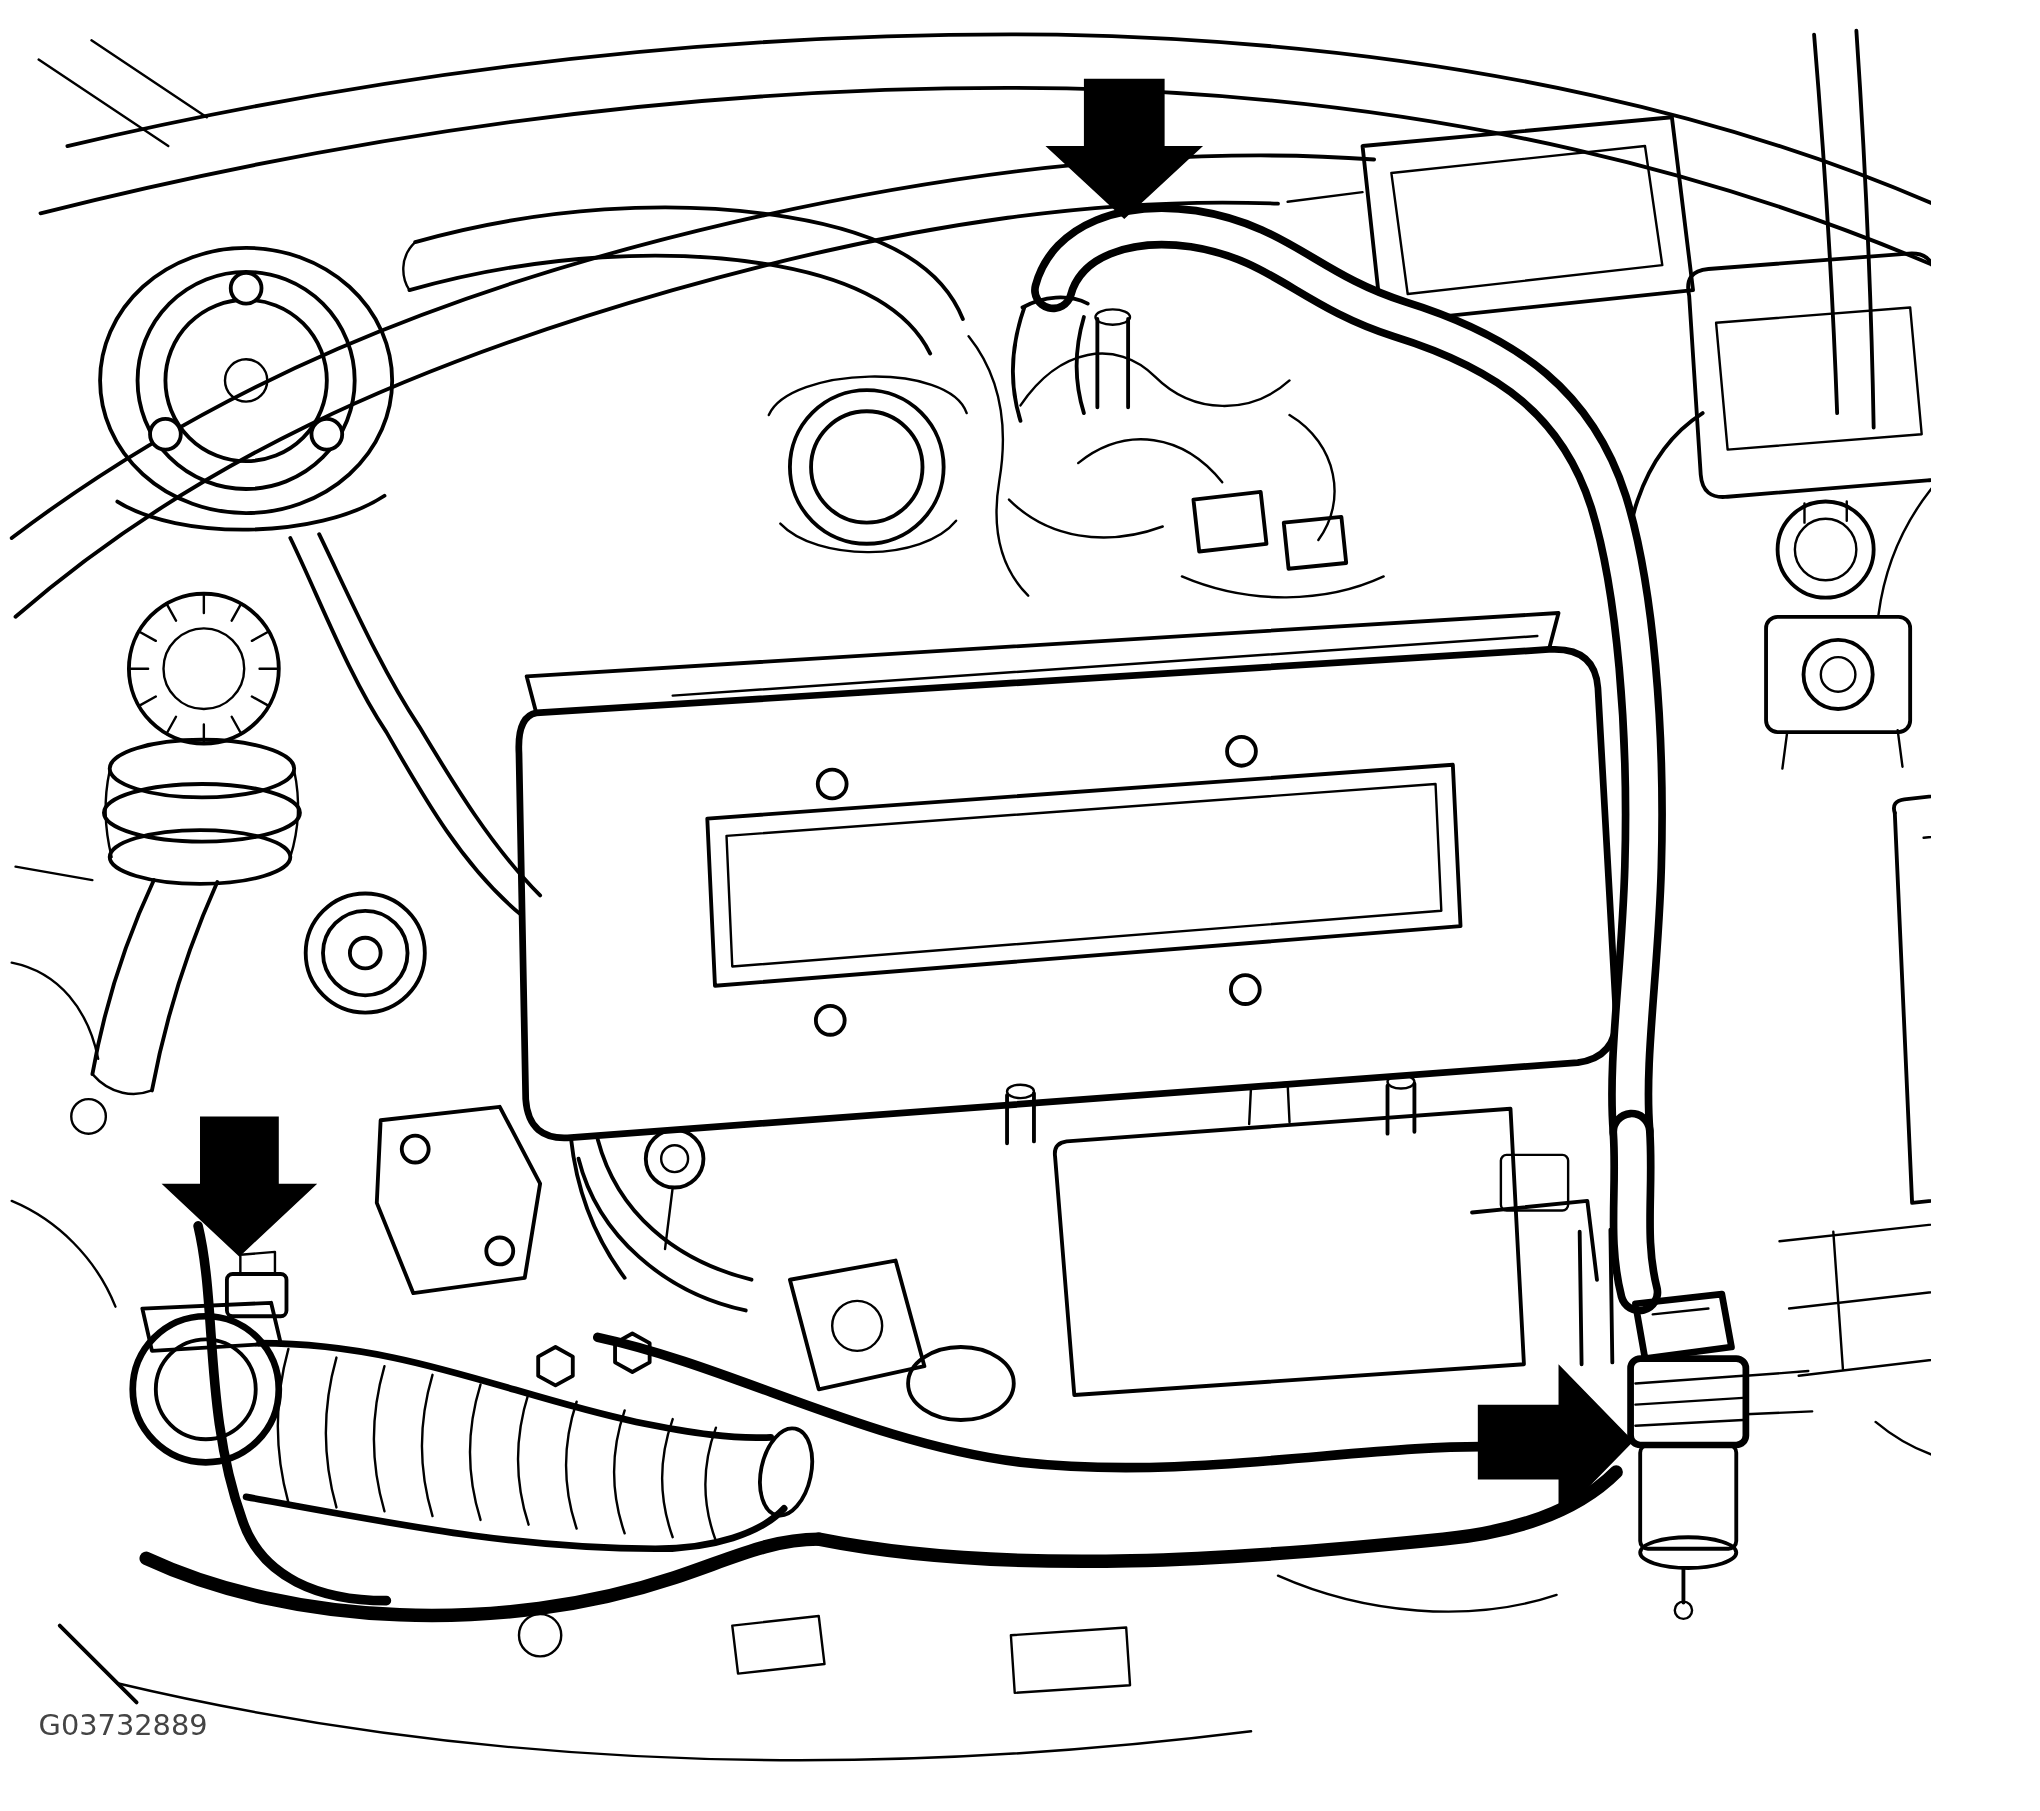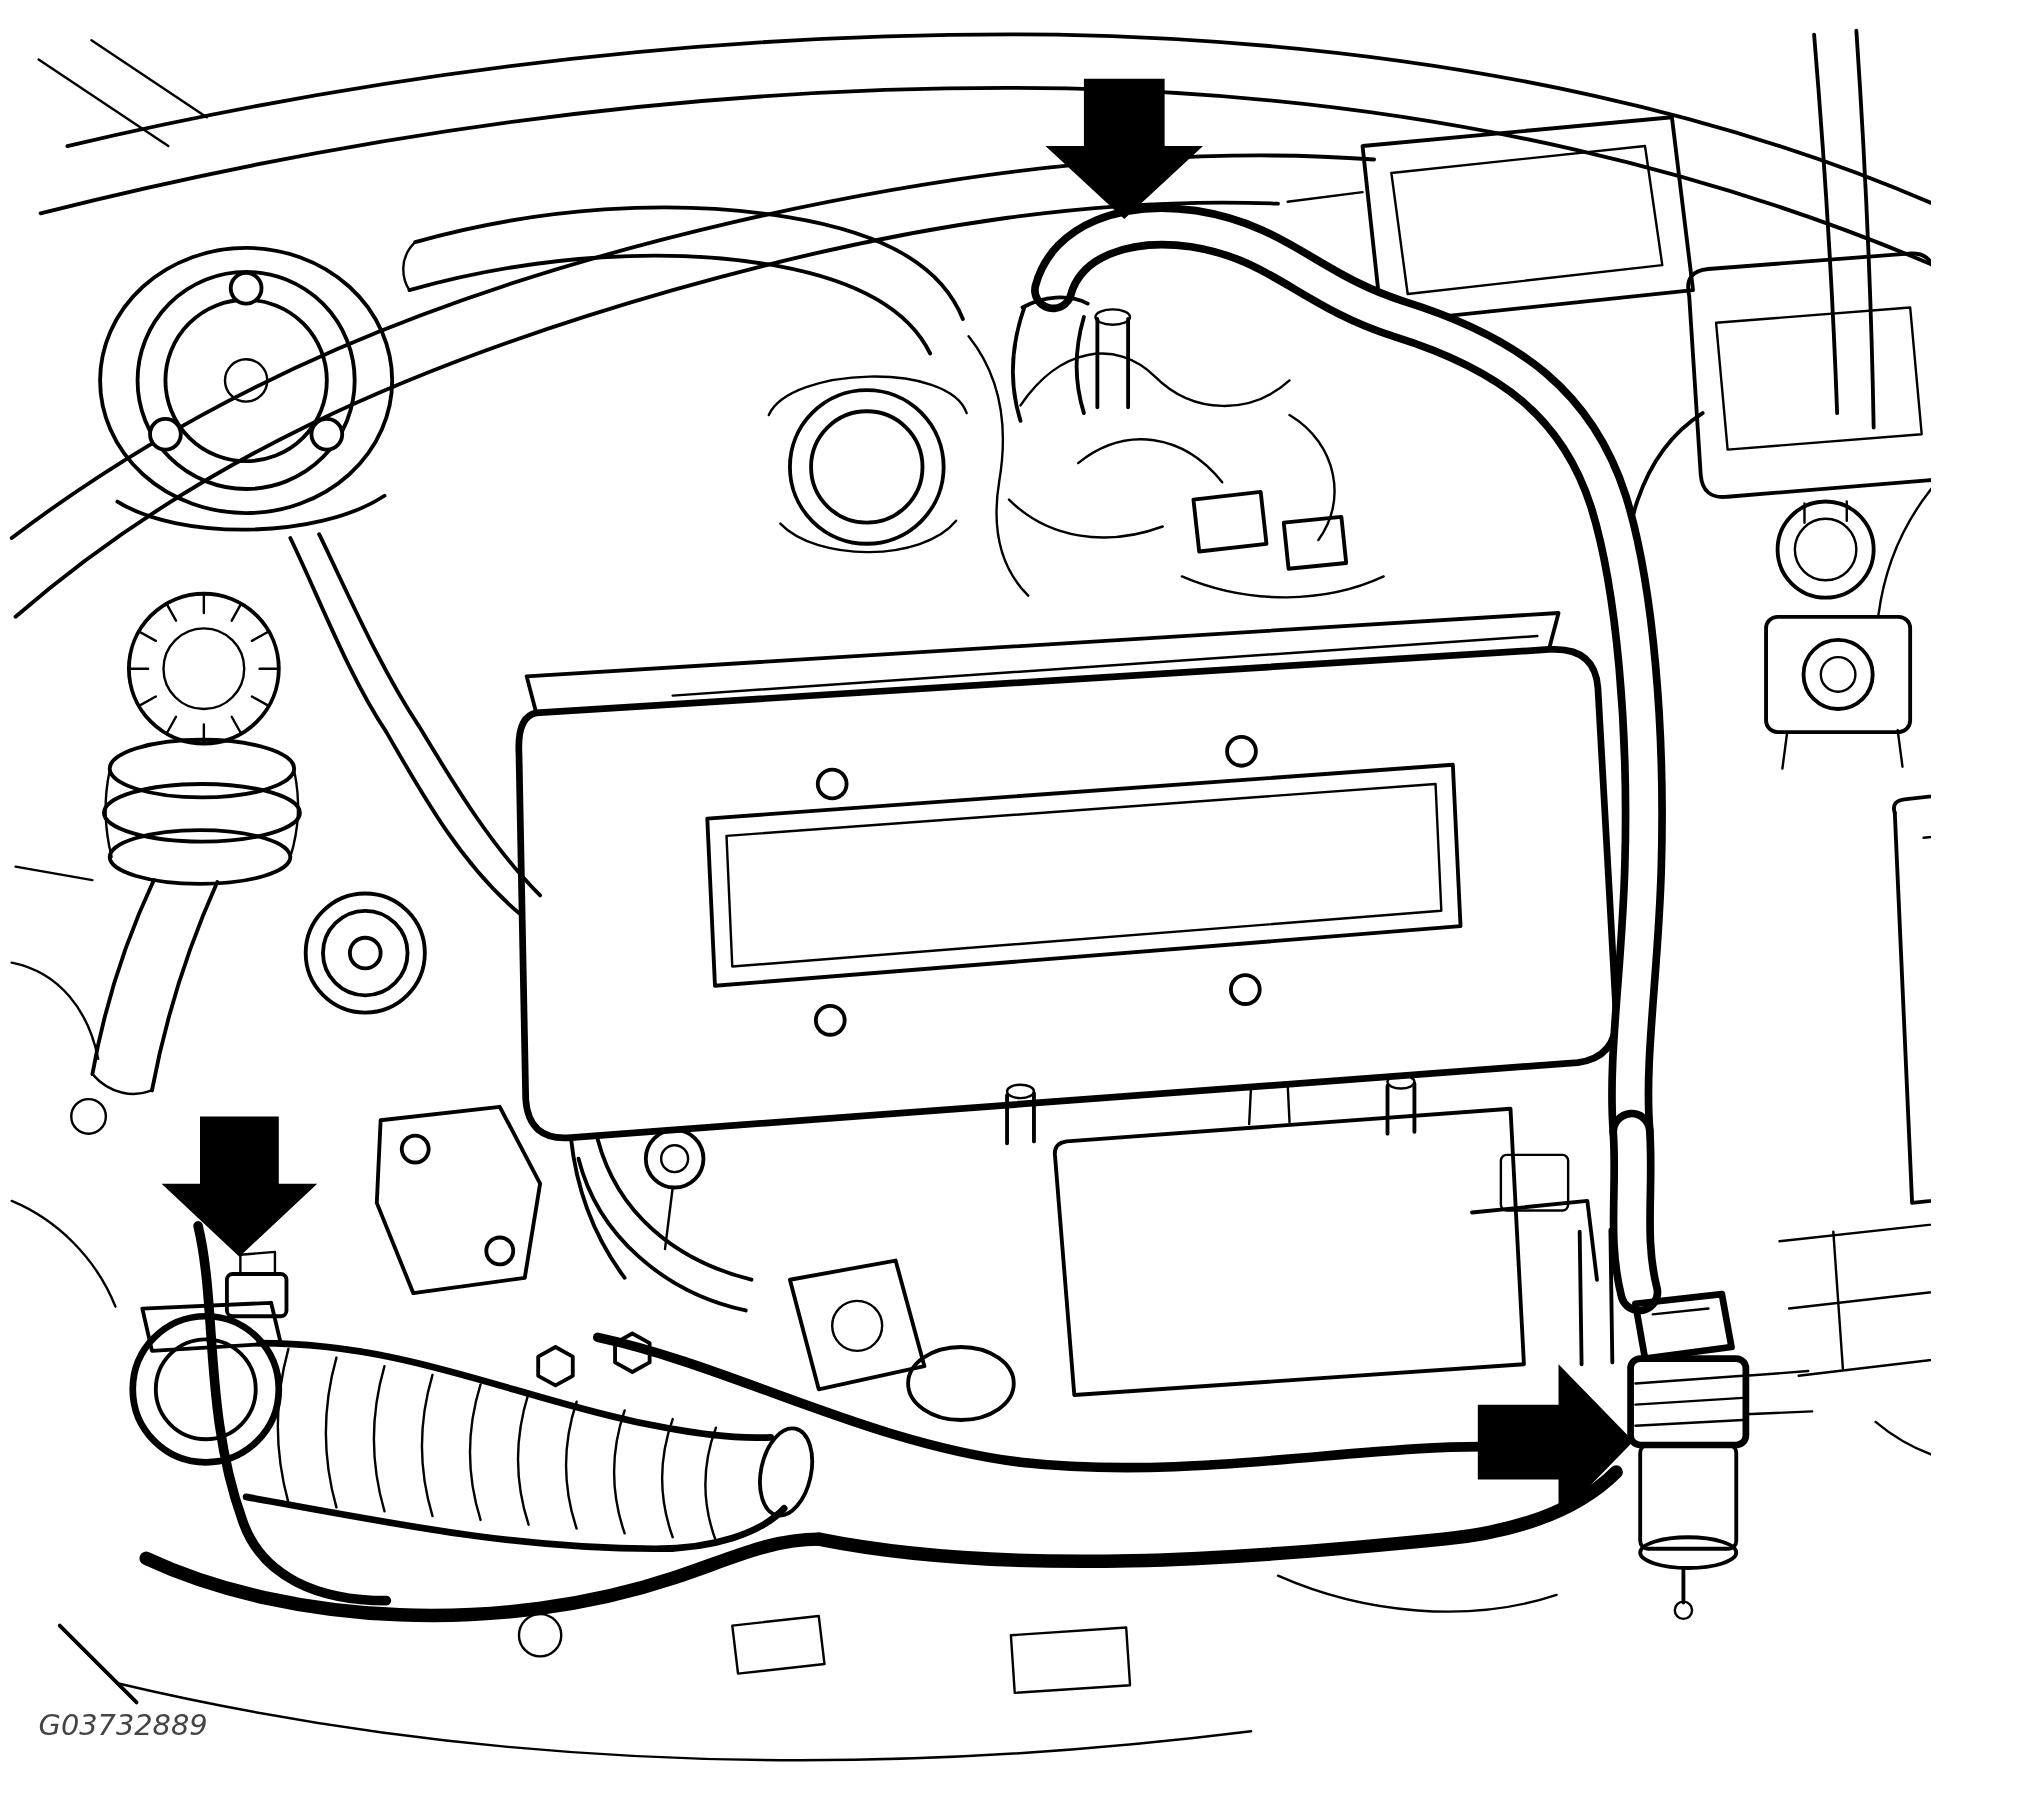--- a/index.html
+++ b/index.html
@@ -2,21 +2,20 @@
 <html><head>
 <meta charset="utf-8">
 <style>
   html,body { margin:0; padding:0; background:#ffffff; }
   .stage {
     position:relative;
     width:1931px; height:1812px;
     background:#ffffff;
     font-family:"DejaVu Sans", sans-serif;
     overflow:hidden;
-    font-style:italic;
   }
   svg { position:absolute; inset:0; display:block; }
   .ln   { fill:none; stroke:#000; stroke-width:4;   stroke-linecap:round; stroke-linejoin:round; }
   .ln2  { fill:none; stroke:#000; stroke-width:2.5; stroke-linecap:round; stroke-linejoin:round; }
   .thick{ stroke-width:7; }
   .hoseO{ fill:none; stroke:#000; stroke-width:46; stroke-linecap:round; }
   .hoseI{ fill:none; stroke:#fff; stroke-width:30; stroke-linecap:round; }
   .cable{ fill:none; stroke:#000; stroke-width:14; stroke-linecap:round; }
   .cable2{ fill:none; stroke:#000; stroke-width:10; stroke-linecap:round; }
   .plus { fill:none; stroke:#000; stroke-width:12; stroke-linecap:round; }

